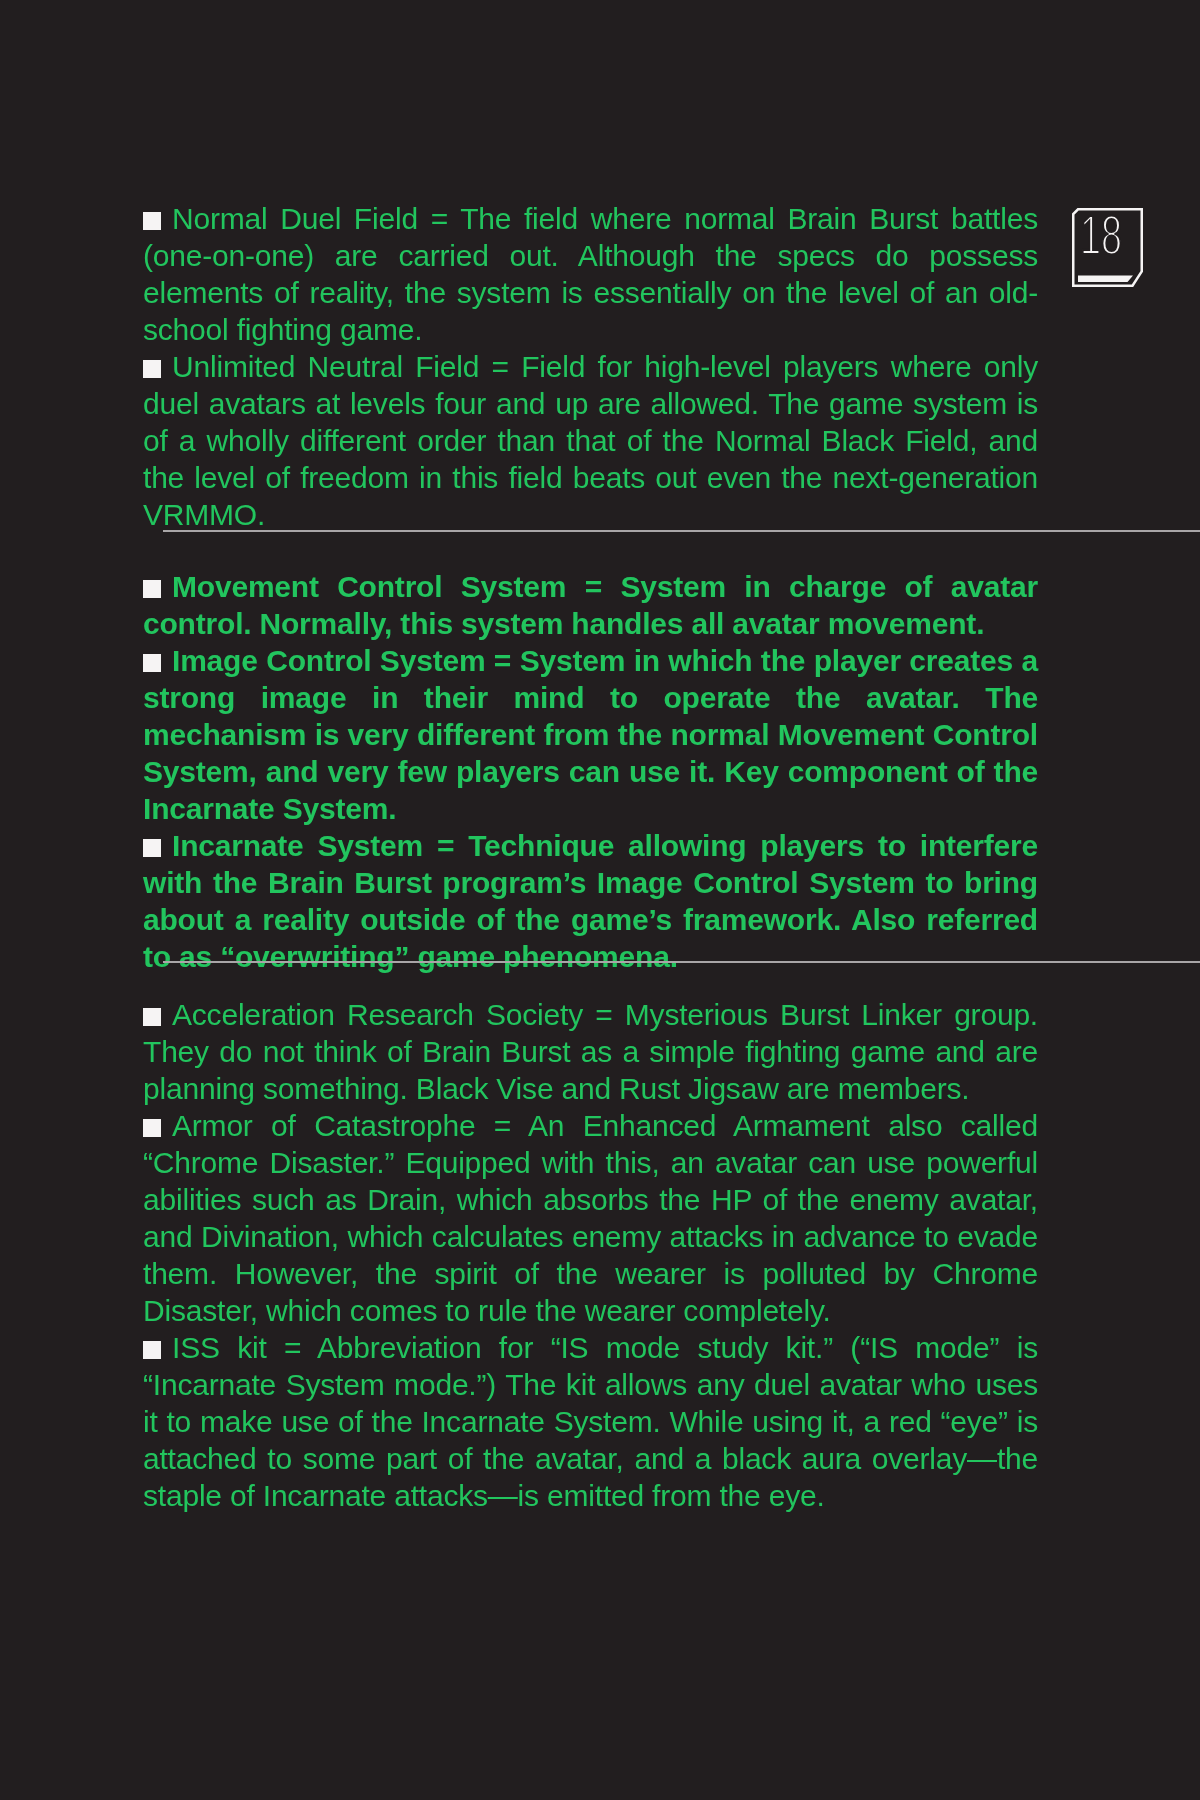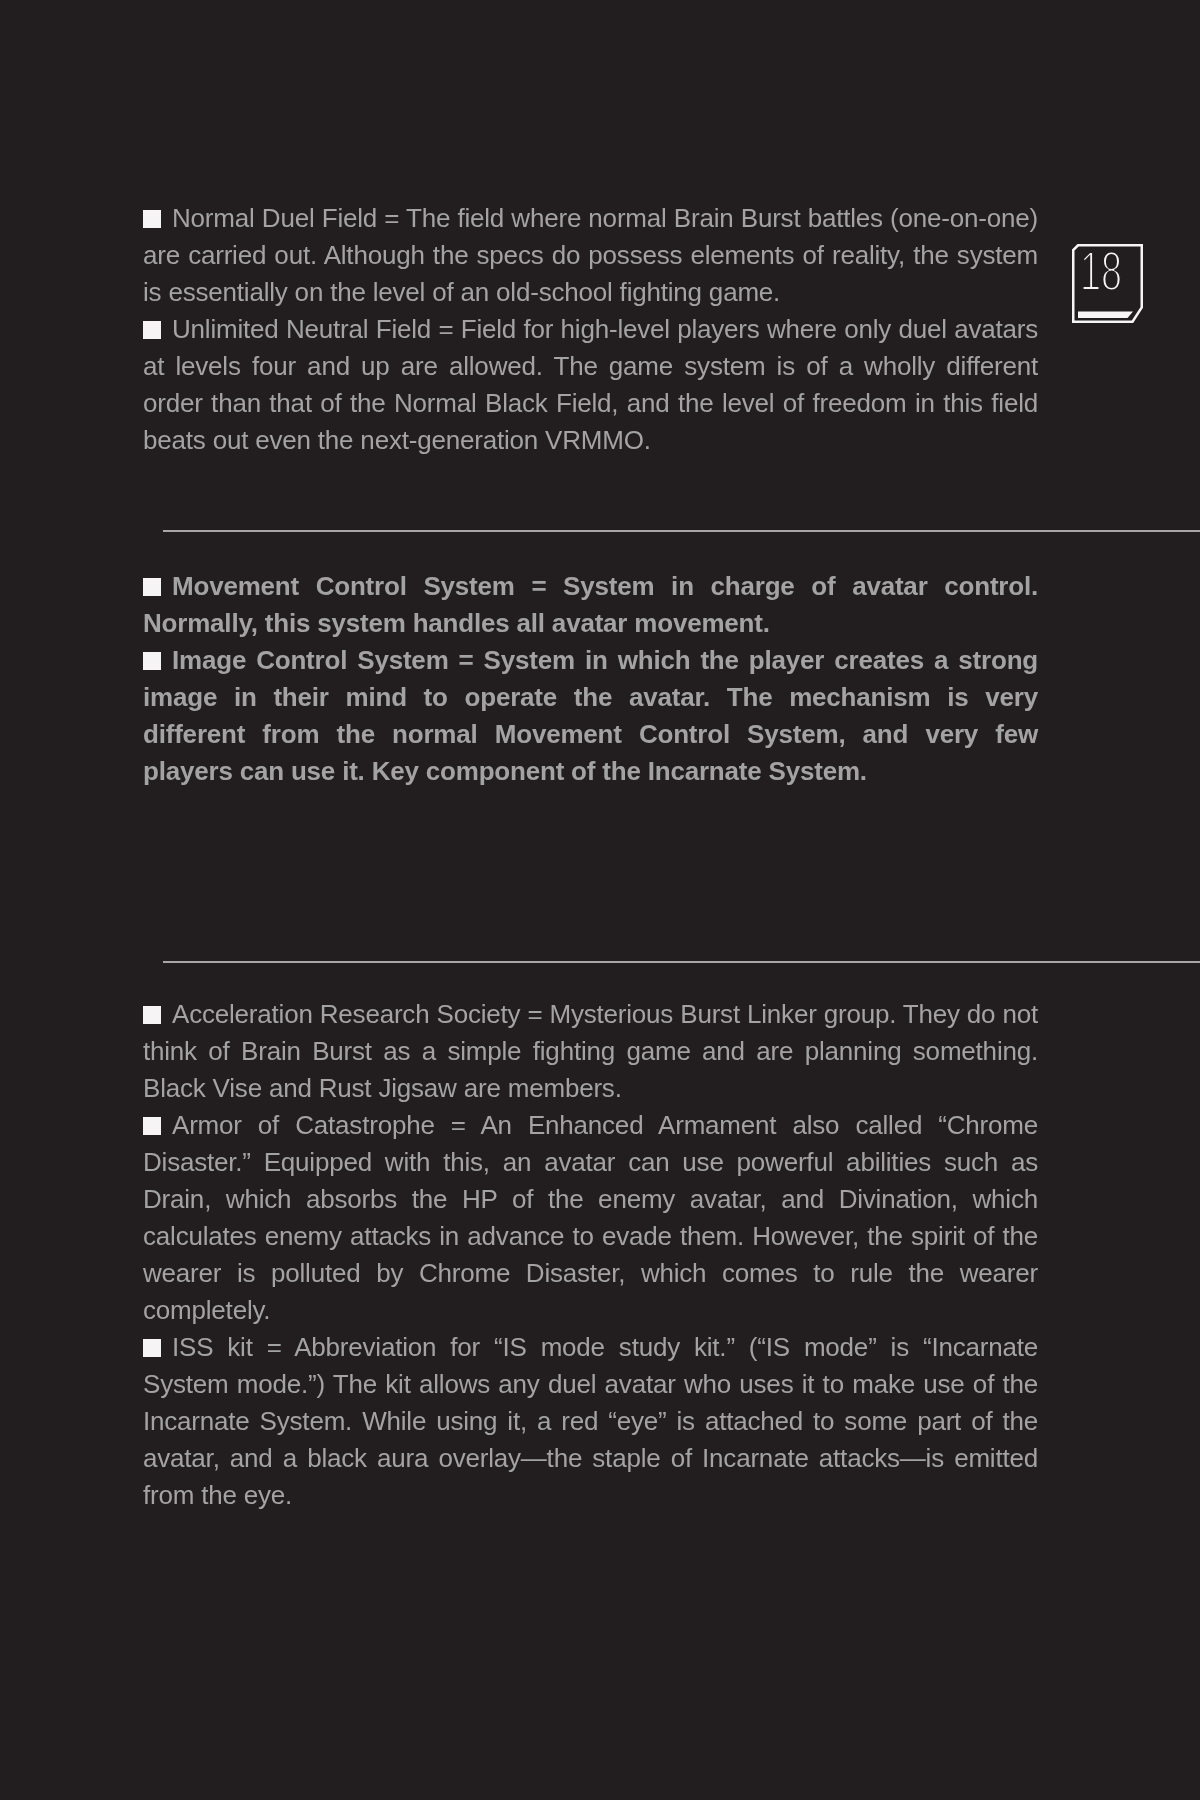--- a/index.html
+++ b/index.html
@@ -11,22 +11,22 @@
   }
   .page {
     position: relative;
     width: 1200px; height: 1800px;
     background: #221e1f;
   }
   .section {
     position: absolute;
     left: 143px;
     width: 895px;
-    color: #a3a3a3;
-    font-size: 26px;
+    color: #22c55e;
+    font-size: 30px;
     line-height: 37px;
     letter-spacing: -0.2px;
     text-align: justify;
   }
   .section p.entry { margin: 0; }
   #section-1 { top: 200px; }
   #section-2 { top: 568px; font-weight: bold; }
   #section-3 { top: 996px; }
   .bullet {
     display: inline-block;
@@ -39,21 +39,21 @@
     position: absolute;
     left: 163px; right: 0;
     height: 2px;
     background: #a9a6a7;
   }
   #divider-1 { top: 530px; }
   #divider-2 { top: 961px; }
   .badge {
     position: absolute;
     left: 1072px; top: 208px;
-    width: 71px; height: 79px; margin-top: 36px;
+    width: 71px; height: 79px;
   }
   .badge svg { display: block; }
   .badge text { font-family: "Liberation Sans", sans-serif; }
 </style>
 </head>
 <body>
 
 <div class="page">
 
   <div class="badge">
@@ -67,20 +67,21 @@
   <div class="section" id="section-1">
       <p class="entry"><span class="bullet"></span><span>Normal Duel Field = The field where normal Brain Burst battles (one-on-one) are carried out. Although the specs do possess elements of reality, the system is essentially on the level of an old-school fighting game.</span></p>
       <p class="entry"><span class="bullet"></span><span>Unlimited Neutral Field = Field for high-level players where only duel avatars at levels four and up are allowed. The game system is of a wholly different order than that of the Normal Black Field, and the level of freedom in this field beats out even the next-generation VRMMO.</span></p>
     </div>
 
   <div class="divider" id="divider-1"></div>
 
   <div class="section" id="section-2">
       <p class="entry"><span class="bullet"></span><span>Movement Control System = System in charge of avatar control. Normally, this system handles all avatar movement.</span></p>
       <p class="entry"><span class="bullet"></span><span>Image Control System = System in which the player creates a strong image in their mind to operate the avatar. The mechanism is very different from the normal Movement Control System, and very few players can use it. Key component of the Incarnate System.</span></p>
+      <p class="entry"><span class="bullet"></span><span>Incarnate System = Technique allowing players to interfere with the Brain Burst program’s Image Control System to bring about a reality outside of the game’s framework. Also referred to as “overwriting” game phenomena.</span></p>
     </div>
 
   <div class="divider" id="divider-2"></div>
 
   <div class="section" id="section-3">
       <p class="entry"><span class="bullet"></span><span>Acceleration Research Society = Mysterious Burst Linker group. They do not think of Brain Burst as a simple fighting game and are planning something. Black Vise and Rust Jigsaw are members.</span></p>
       <p class="entry"><span class="bullet"></span><span>Armor of Catastrophe = An Enhanced Armament also called “Chrome Disaster.” Equipped with this, an avatar can use powerful abilities such as Drain, which absorbs the HP of the enemy avatar, and Divination, which calculates enemy attacks in advance to evade them. However, the spirit of the wearer is polluted by Chrome Disaster, which comes to rule the wearer completely.</span></p>
       <p class="entry"><span class="bullet"></span><span>ISS kit = Abbreviation for “IS mode study kit.” (“IS mode” is “Incarnate System mode.”) The kit allows any duel avatar who uses it to make use of the Incarnate System. While using it, a red “eye” is attached to some part of the avatar, and a black aura overlay—the staple of Incarnate attacks—is emitted from the eye.</span></p>
     </div>
 

